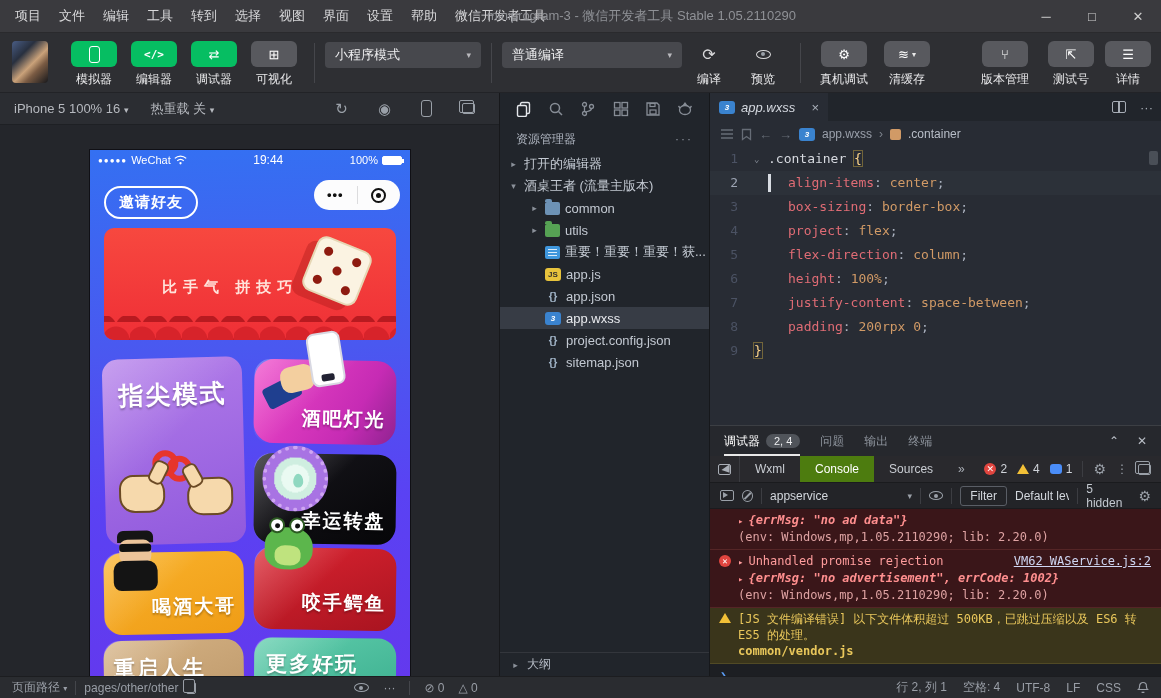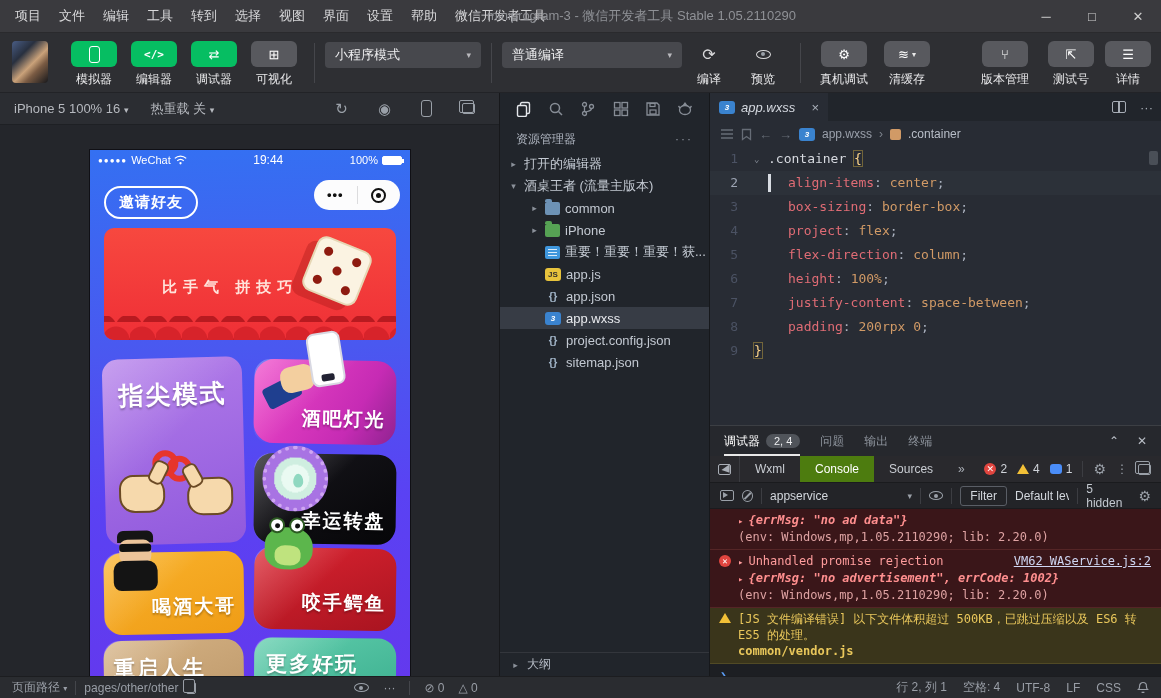--- a/index.html
+++ b/index.html
@@ -458,21 +458,21 @@
       <div class="trow">
         <span class="ind ni"></span>
           <span class="tw r"></span>
         <span class="fi folder f-common"></span>
         <span class="lbl">common</span>
       </div>
       <div class="trow">
         <span class="ind ni"></span>
           <span class="tw r"></span>
         <span class="fi folder f-utils"></span>
-        <span class="lbl">iPhone</span>
+        <span class="lbl">utils</span>
       </div>
       <div class="trow">
         <span class="ind ni"></span>
           <span class="tw ni"></span>
         <span class="fi doc"></span>
         <span class="lbl">重要！重要！重要！获...</span>
       </div>
       <div class="trow">
         <span class="ind ni"></span>
           <span class="tw ni"></span>

